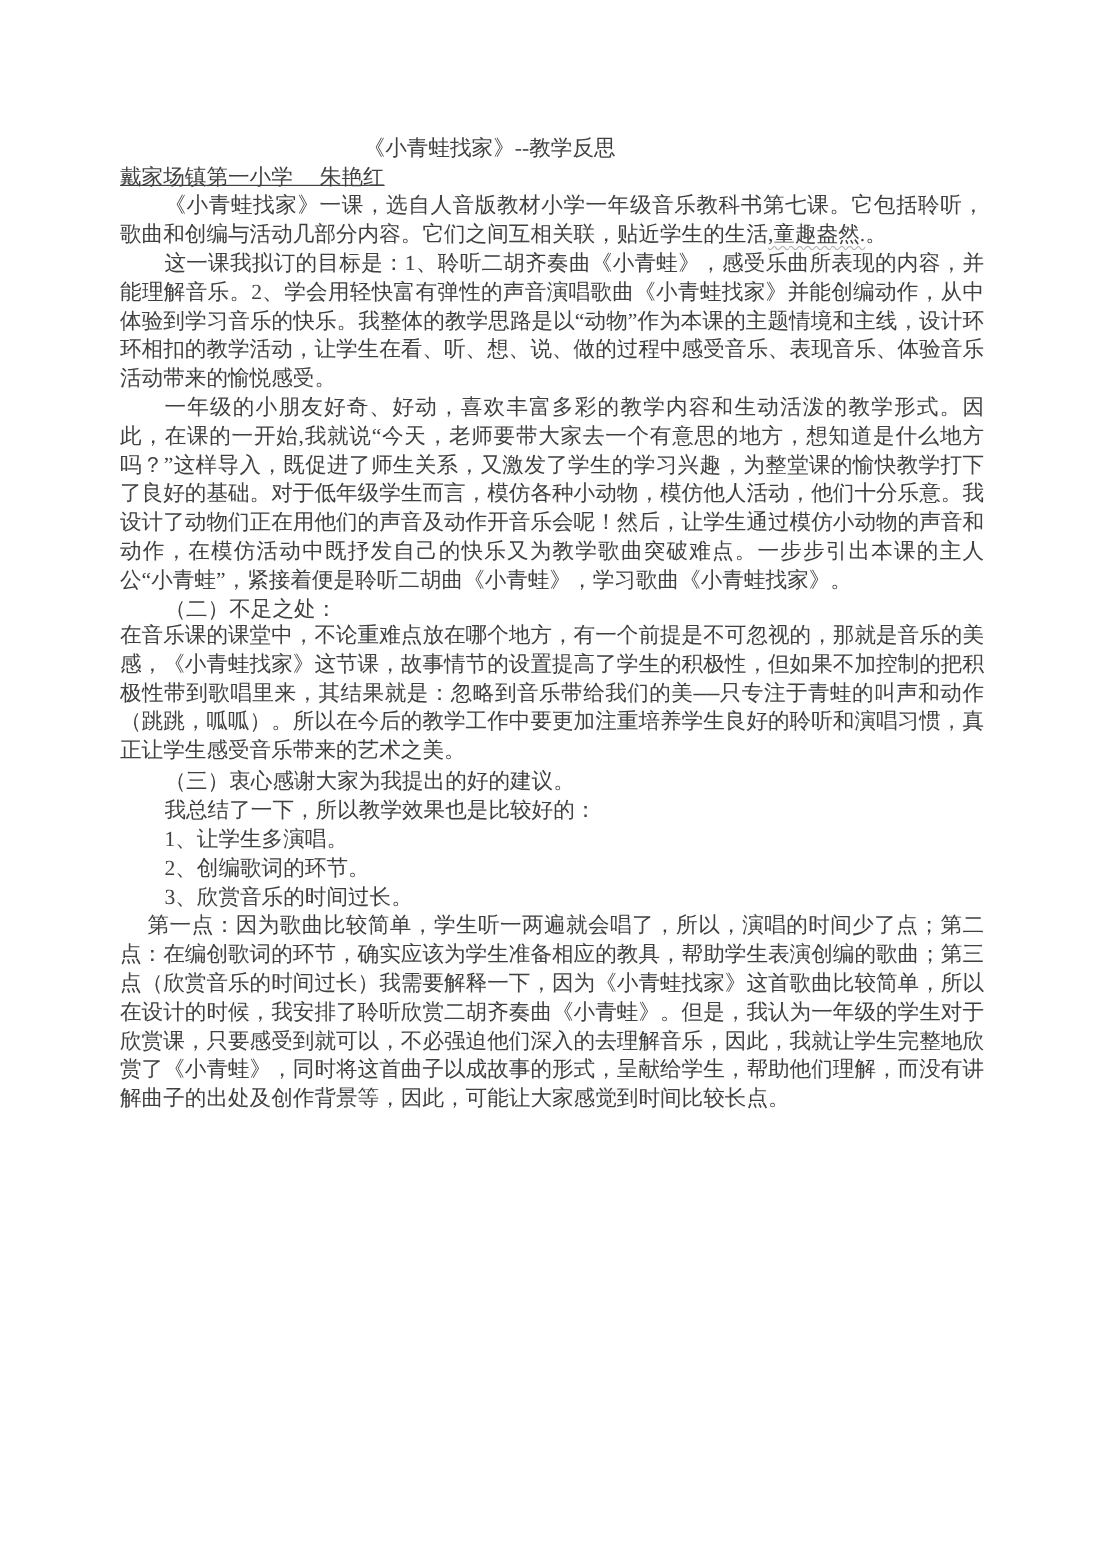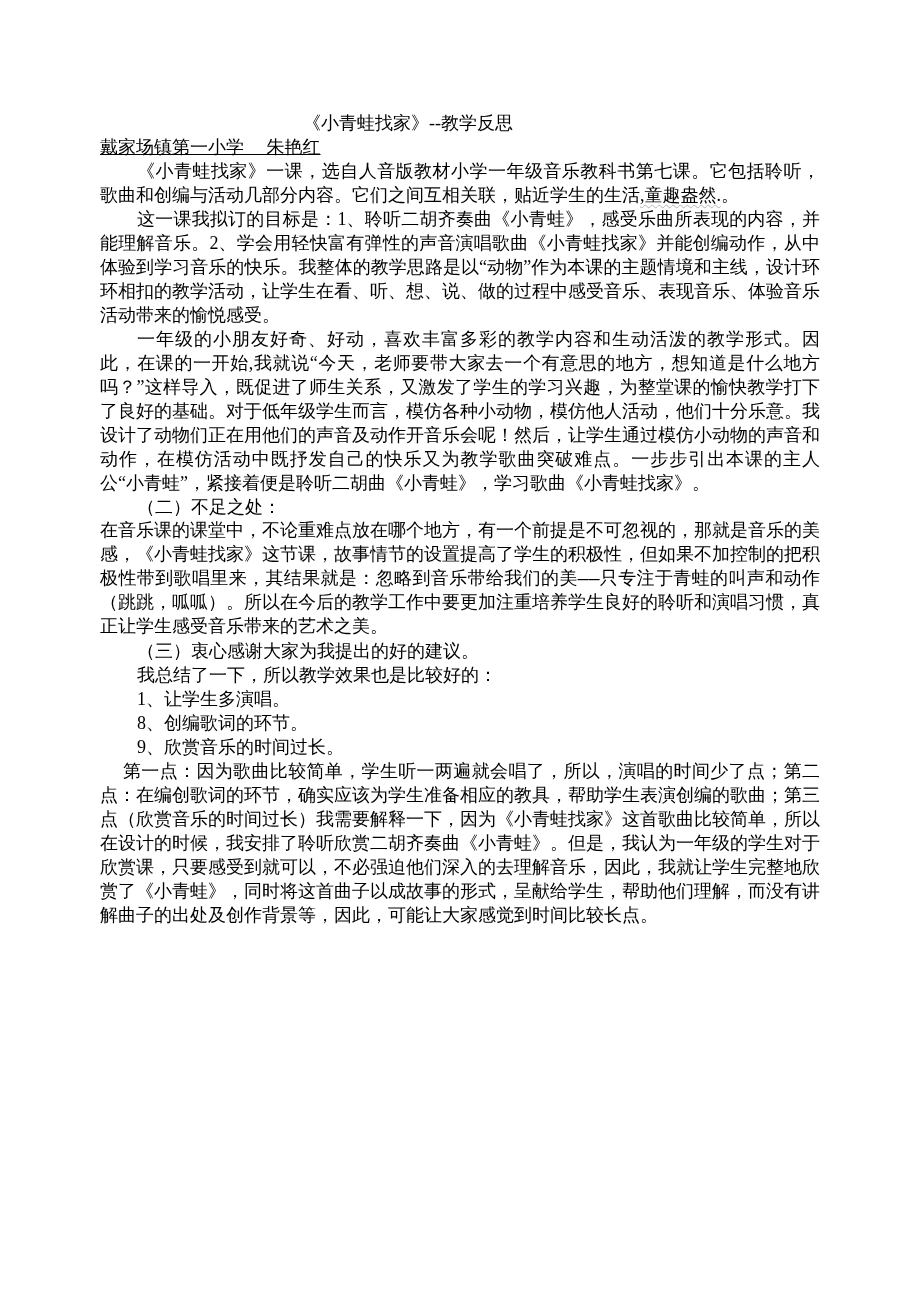--- a/index.html
+++ b/index.html
@@ -15,21 +15,21 @@
     overflow: hidden;
   }
   .doc {
     position: absolute;
     left: 100px;
     top: 111px;
     width: 720px;
     font-family: "Liberation Serif", "DejaVu Serif", serif;
     font-size: 18px;
     line-height: 24px;
-    color: #000000;
+    color: #404040;
     letter-spacing: 0;
   }
   .doc p {
     margin: 0;
     padding: 0;
     text-align: justify;
     text-justify: inter-ideograph;
     word-break: normal;
   }
   .title {
@@ -73,19 +73,19 @@
 
     <p class="ind">（二）不足之处：</p>
 
     <p class="noind">在音乐课的课堂中，不论重难点放在哪个地方，有一个前提是不可忽视的，那就是音乐的美感，《小青蛙找家》这节课，故事情节的设置提高了学生的积极性，但如果不加控制的把积极性带到歌唱里来，其结果就是：忽略到音乐带给我们的美——只专注于青蛙的叫声和动作（跳跳，呱呱）。所以在今后的教学工作中要更加注重培养学生良好的聆听和演唱习惯，真正让学生感受音乐带来的艺术之美。</p>
 
     <p class="ind">（三）衷心感谢大家为我提出的好的建议。</p>
 
     <p class="ind">我总结了一下，所以教学效果也是比较好的：</p>
 
     <p class="ind">1、让学生多演唱。</p>
-    <p class="ind">8、创编歌词的环节。</p>
-    <p class="ind">9、欣赏音乐的时间过长。</p>
+    <p class="ind">2、创编歌词的环节。</p>
+    <p class="ind">3、欣赏音乐的时间过长。</p>
 
     <p class="ind-one">第一点：因为歌曲比较简单，学生听一两遍就会唱了，所以，演唱的时间少了点；第二点：在编创歌词的环节，确实应该为学生准备相应的教具，帮助学生表演创编的歌曲；第三点（欣赏音乐的时间过长）我需要解释一下，因为《小青蛙找家》这首歌曲比较简单，所以在设计的时候，我安排了聆听欣赏二胡齐奏曲《小青蛙》。但是，我认为一年级的学生对于欣赏课，只要感受到就可以，不必强迫他们深入的去理解音乐，因此，我就让学生完整地欣赏了《小青蛙》，同时将这首曲子以成故事的形式，呈献给学生，帮助他们理解，而没有讲解曲子的出处及创作背景等，因此，可能让大家感觉到时间比较长点。</p>
 
   </div>
 </div>
 
 </body></html>

